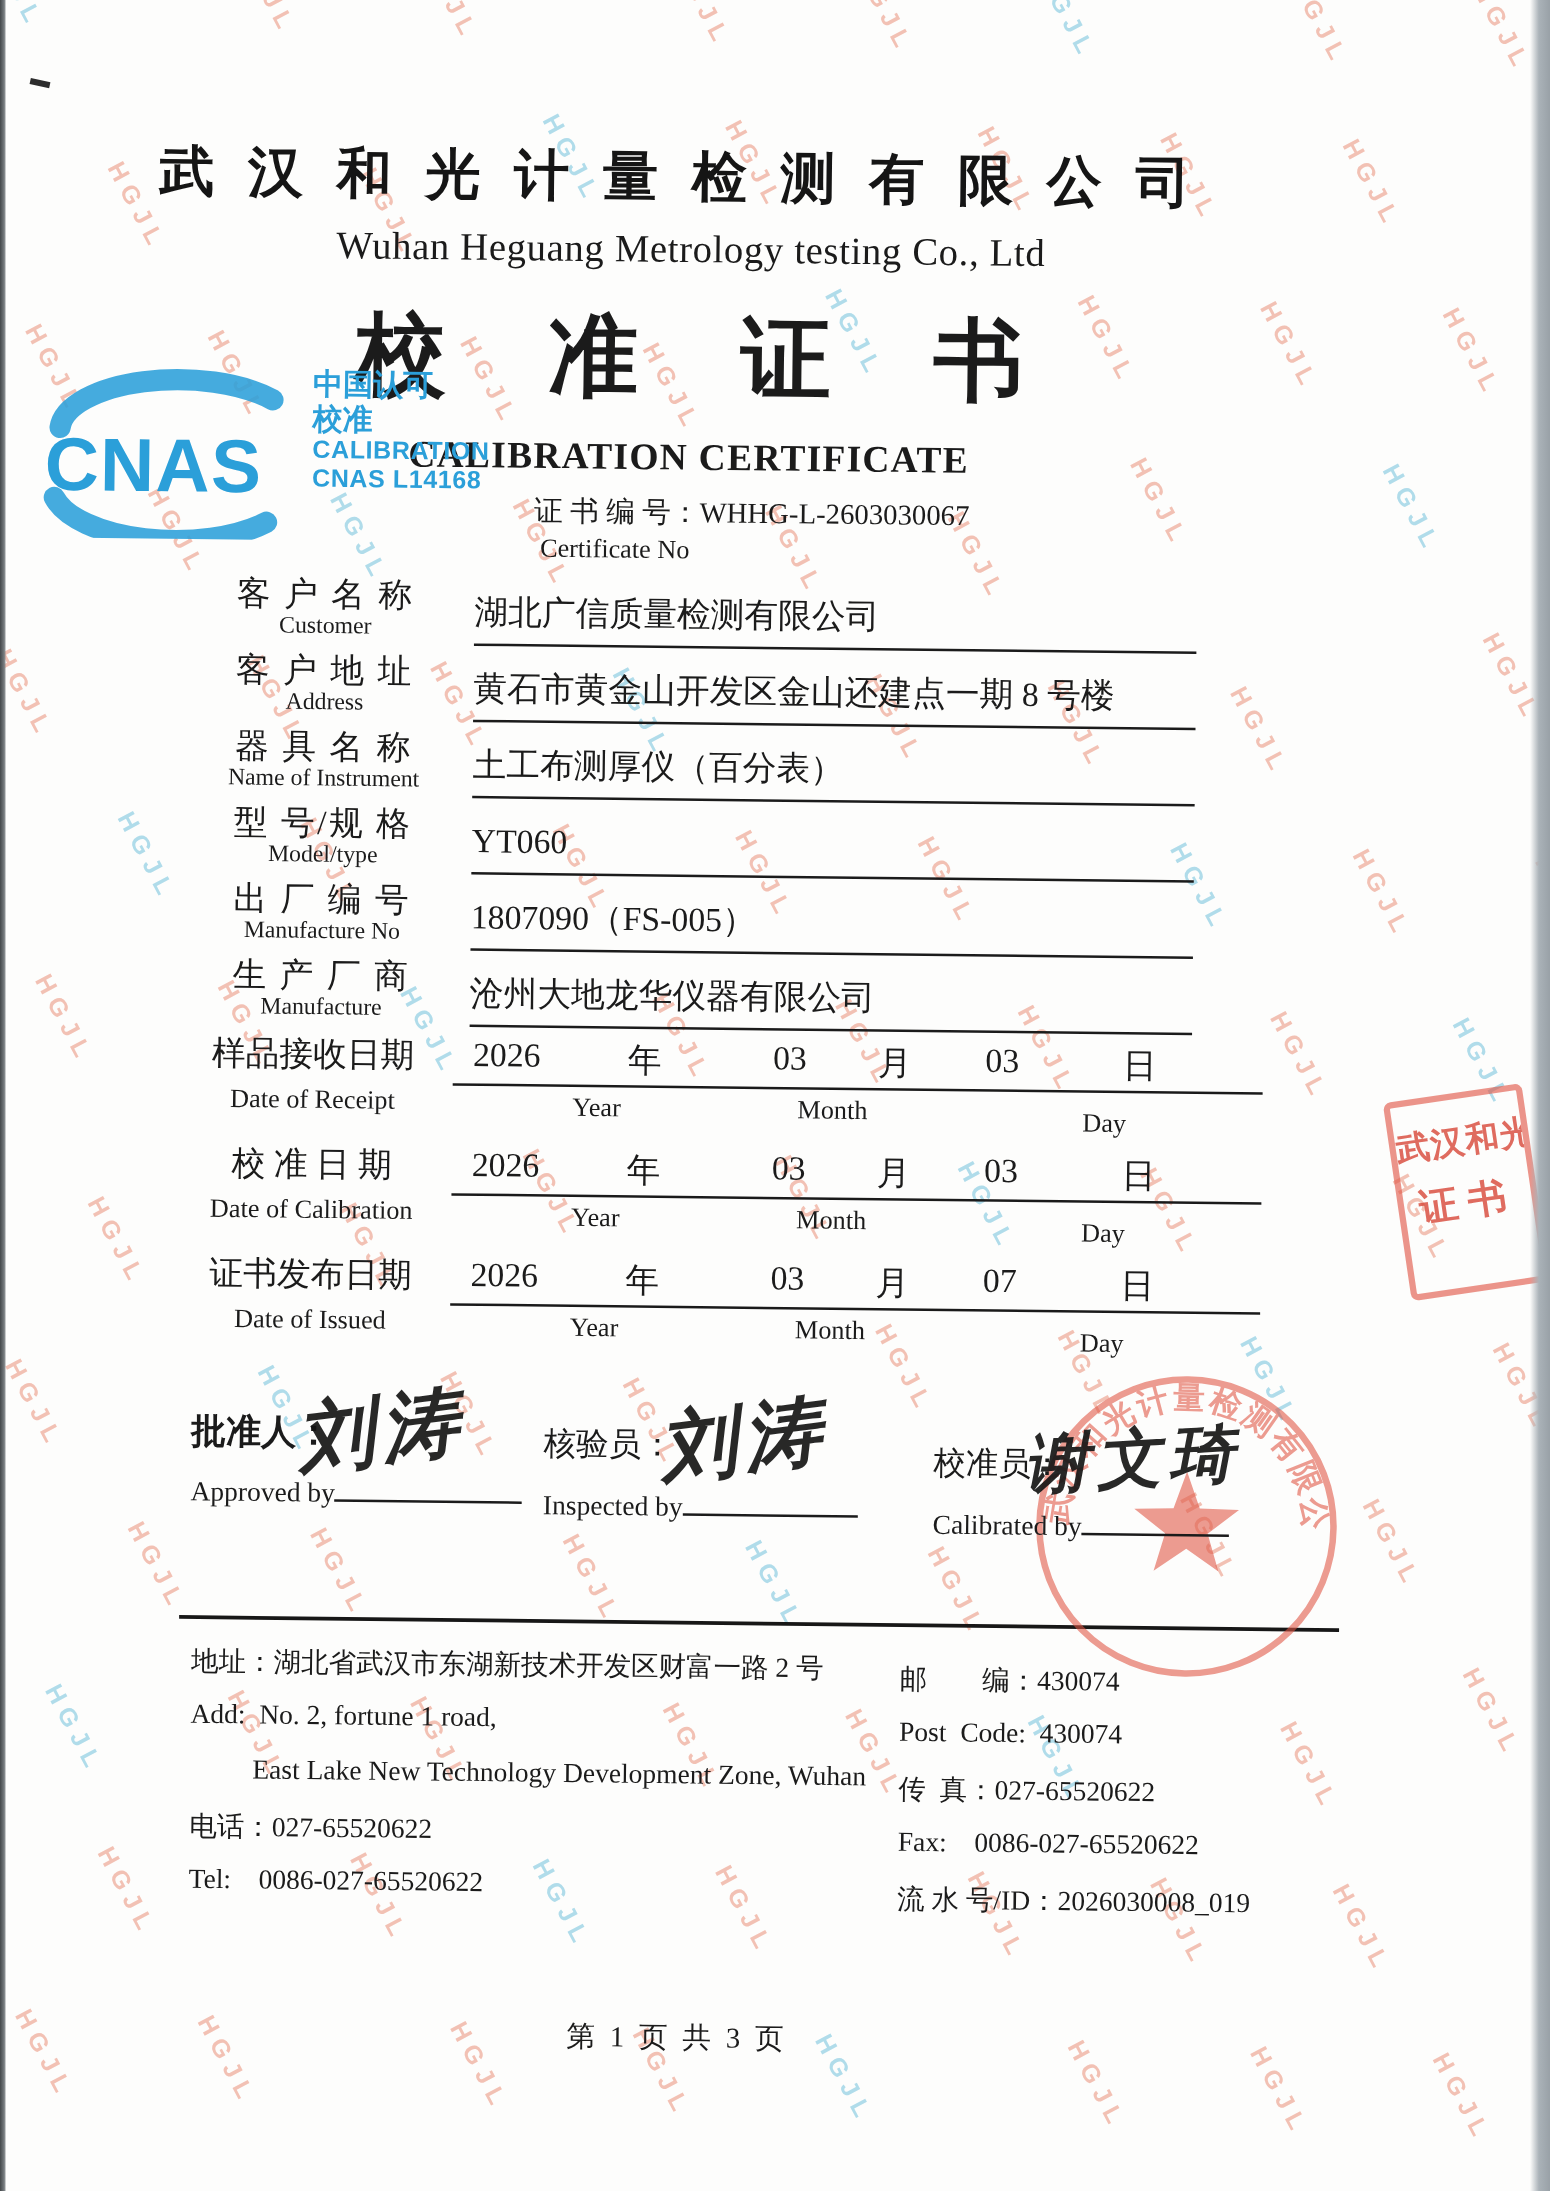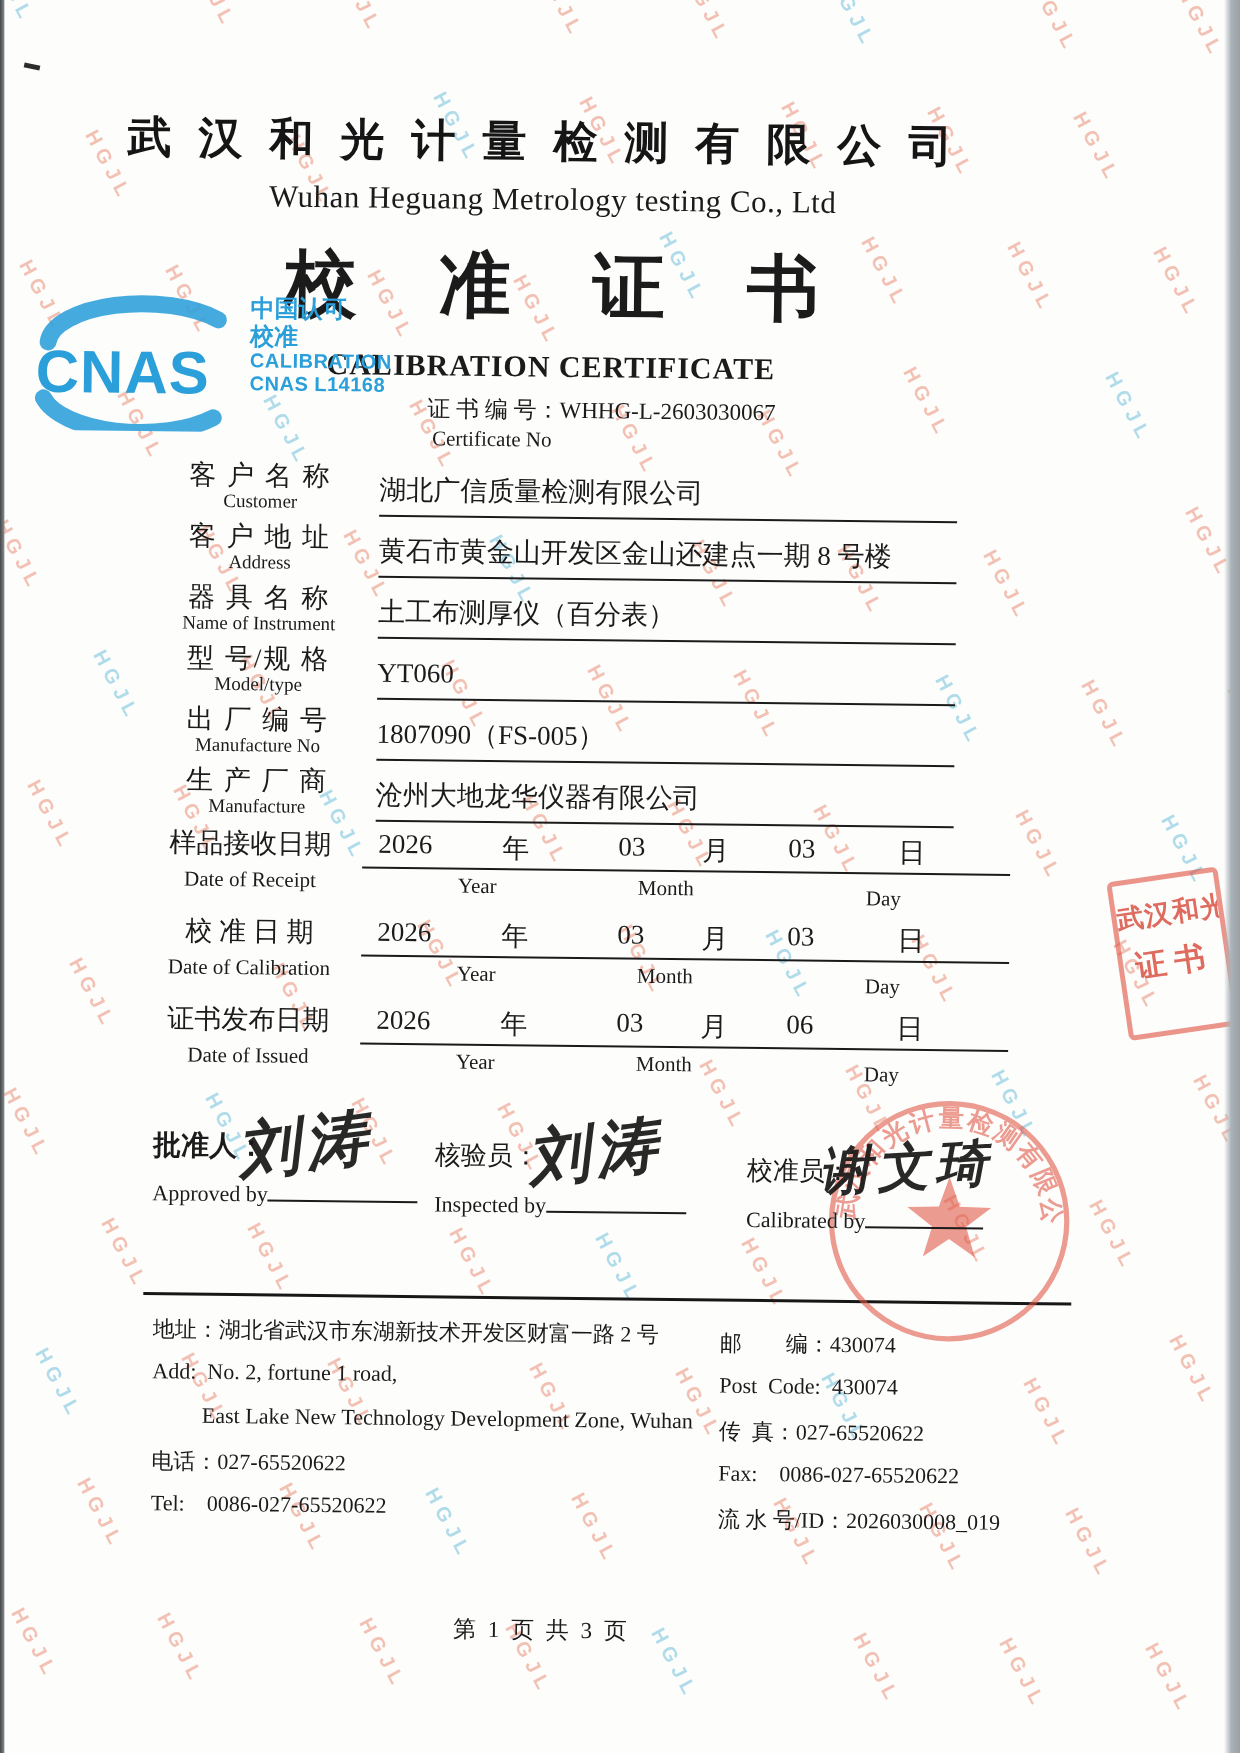--- a/index.html
+++ b/index.html
@@ -277,21 +277,21 @@
         <span class="dsub" style="left:876px;top:56px">Day</span>
       </div>
       <div class="drow" style="top: 176px;">
         <div class="dlabel-cn">证书发布日期</div>
         <div class="dlabel-en">Date of Issued</div>
         <div class="dline"></div>
         <span class="dv" style="left:388px">2026</span>
         <span class="dv" style="left:512px">年</span>
         <span class="dv" style="left:628px">03</span>
         <span class="dv" style="left:712px">月</span>
-        <span class="dv" style="left:798px">06</span>
+        <span class="dv" style="left:798px">07</span>
         <span class="dv" style="left:908px">日</span>
         <span class="dsub" style="left:468px;top:48px">Year</span>
         <span class="dsub" style="left:648px;top:48px">Month</span>
         <span class="dsub" style="left:876px;top:56px">Day</span>
       </div>
     </div>
 
   <div class="abs" id="sigs">
       <div class="sigblock" style="left: 166px; top: 30px;">
         <div class="sig-cn bold">批准人：</div>

